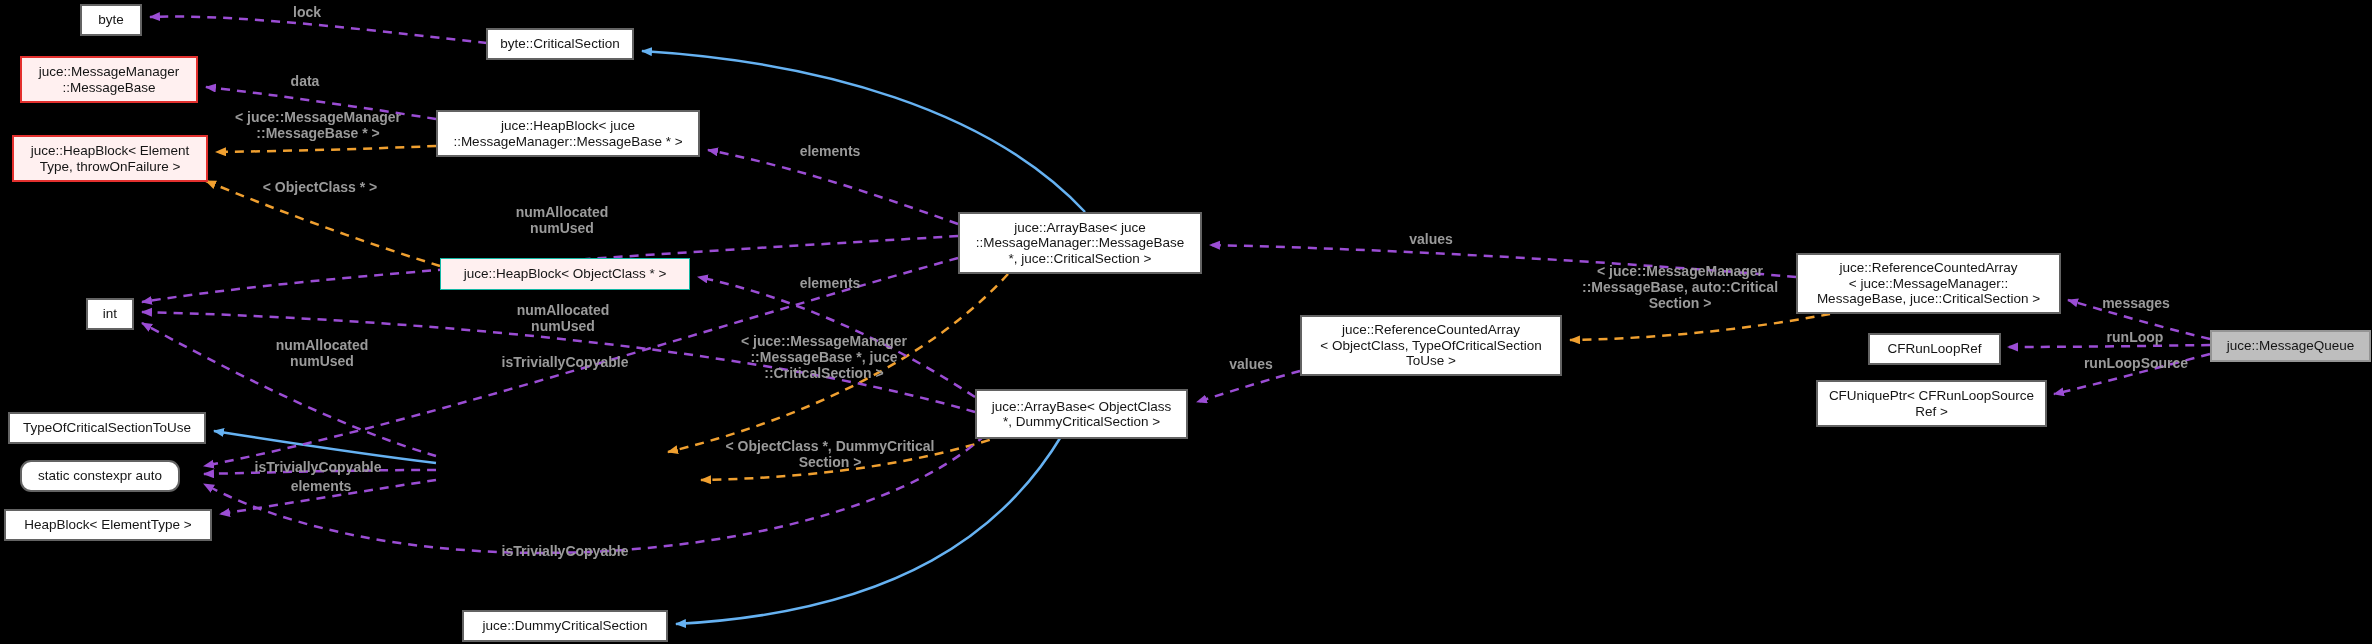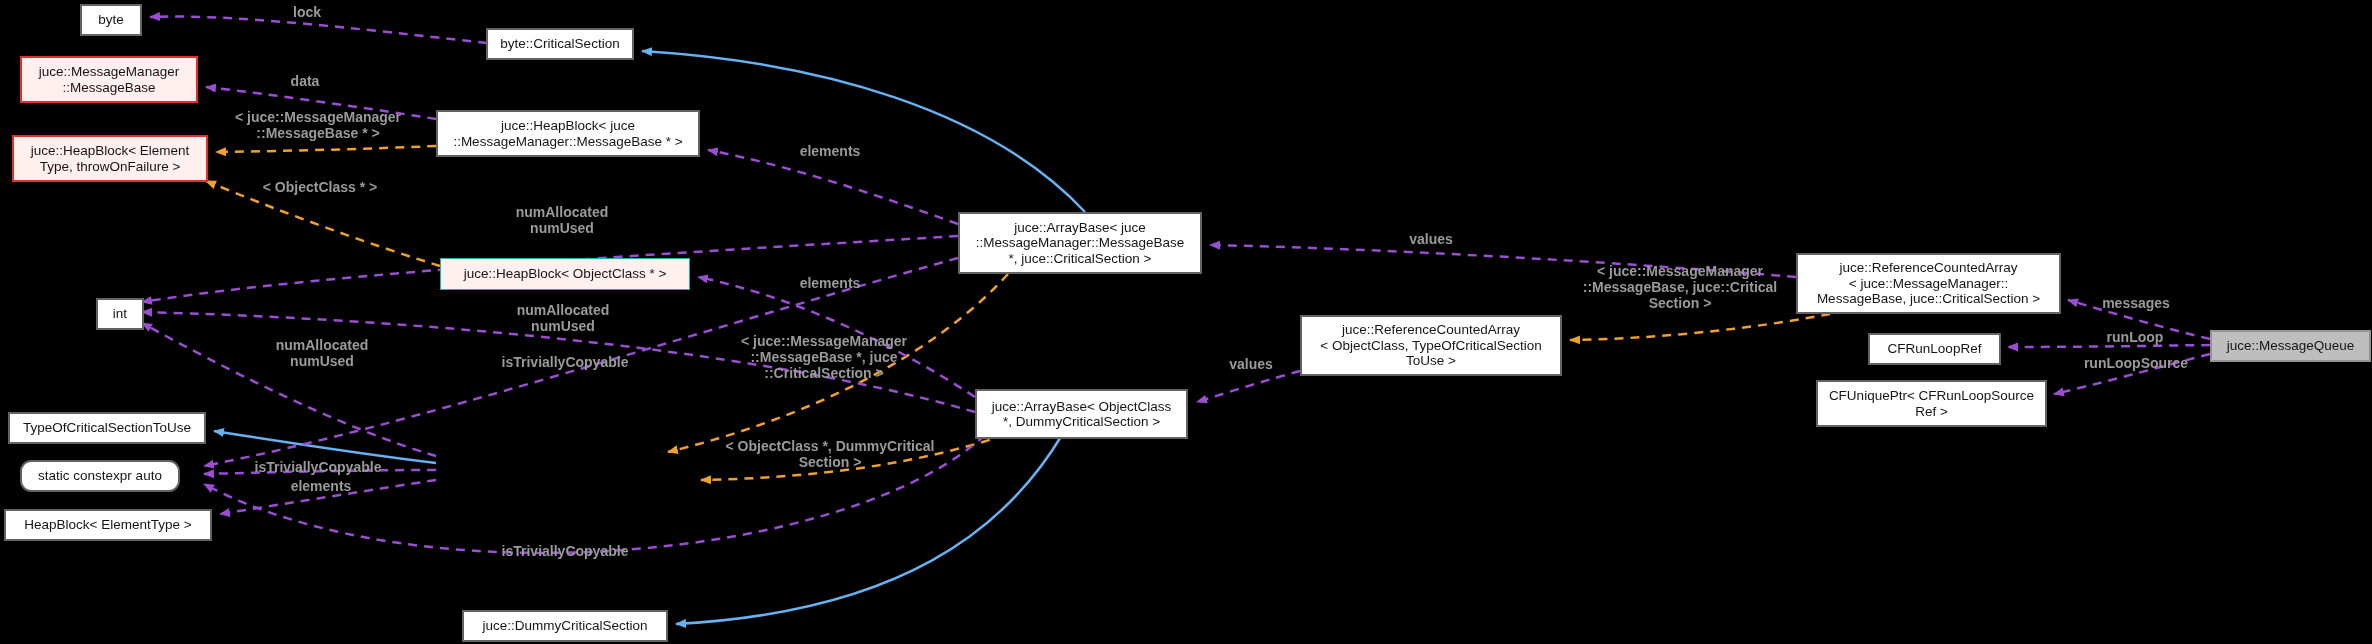--- a/index.html
+++ b/index.html
@@ -90,21 +90,21 @@
   </div>
 
   <div class="node redbold" style="left:440px;top:258px;width:250px;height:32px;">juce::HeapBlock&lt; ObjectClass * &gt;</div>
 
   <div class="node" style="left:958px;top:212px;width:244px;height:62px;">
     <span>juce::ArrayBase&lt; juce</span>
     <span>::MessageManager::MessageBase</span>
     <span>*, juce::CriticalSection &gt;</span>
   </div>
 
-  <div class="node" style="left:96px;top:298px;width:48px;height:29px;">int</div>
+  <div class="node" style="left:86px;top:298px;width:48px;height:29px;">int</div>
 
   <div class="node" style="left:1300px;top:315px;width:262px;height:61px;">
     <span>juce::ReferenceCountedArray</span>
     <span>&lt; ObjectClass, TypeOfCriticalSection</span>
     <span>ToUse &gt;</span>
   </div>
 
   <div class="node" style="left:1796px;top:253px;width:265px;height:61px;">
     <span>juce::ReferenceCountedArray</span>
     <span>&lt; juce::MessageManager::</span>
@@ -167,21 +167,21 @@
   <div class="elabel" style="left:824px;top:333px;">
     <span>&lt; juce::MessageManager</span>
     <span>::MessageBase *, juce</span>
     <span>::CriticalSection &gt;</span>
   </div>
 
   <div class="elabel" style="left:1431px;top:231px;">values</div>
 
   <div class="elabel" style="left:1680px;top:263px;">
     <span>&lt; juce::MessageManager</span>
-    <span>::MessageBase, juce::Critical</span>
+    <span>::MessageBase, auto::Critical</span>
     <span>Section &gt;</span>
   </div>
 
   <div class="elabel" style="left:1251px;top:356px;">values</div>
   <div class="elabel" style="left:2136px;top:295px;">messages</div>
   <div class="elabel" style="left:2135px;top:329px;">runLoop</div>
   <div class="elabel" style="left:2136px;top:355px;">runLoopSource</div>
 
   <div class="elabel" style="left:830px;top:438px;">
     <span>&lt; ObjectClass *, DummyCritical</span>

